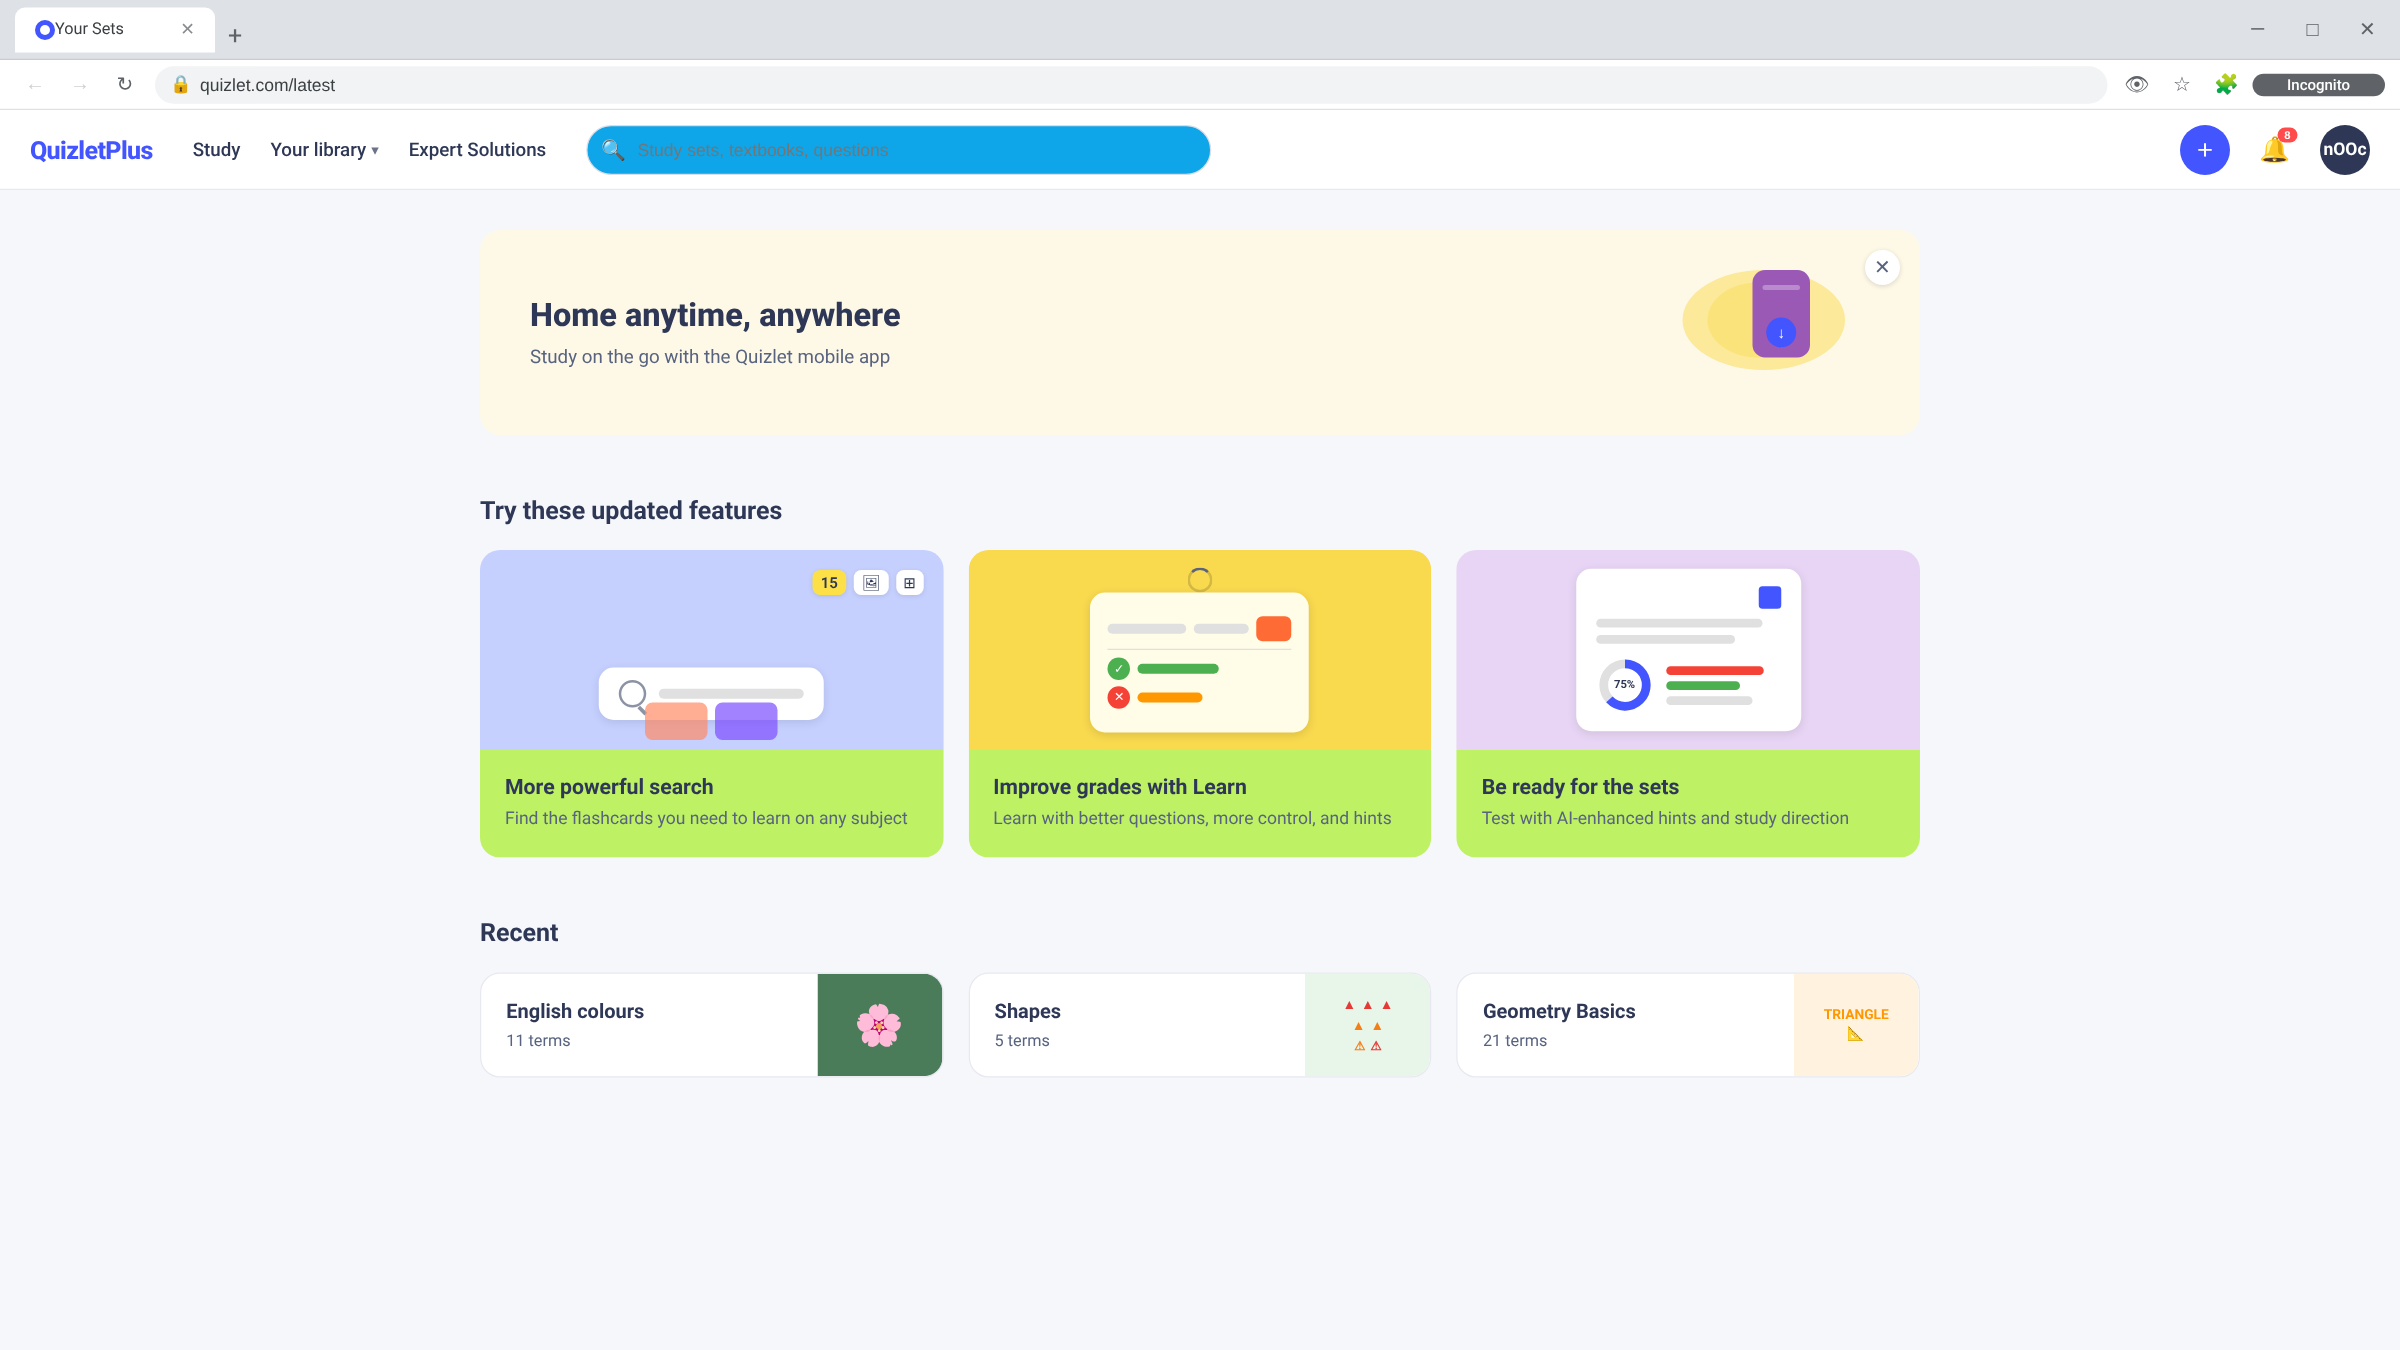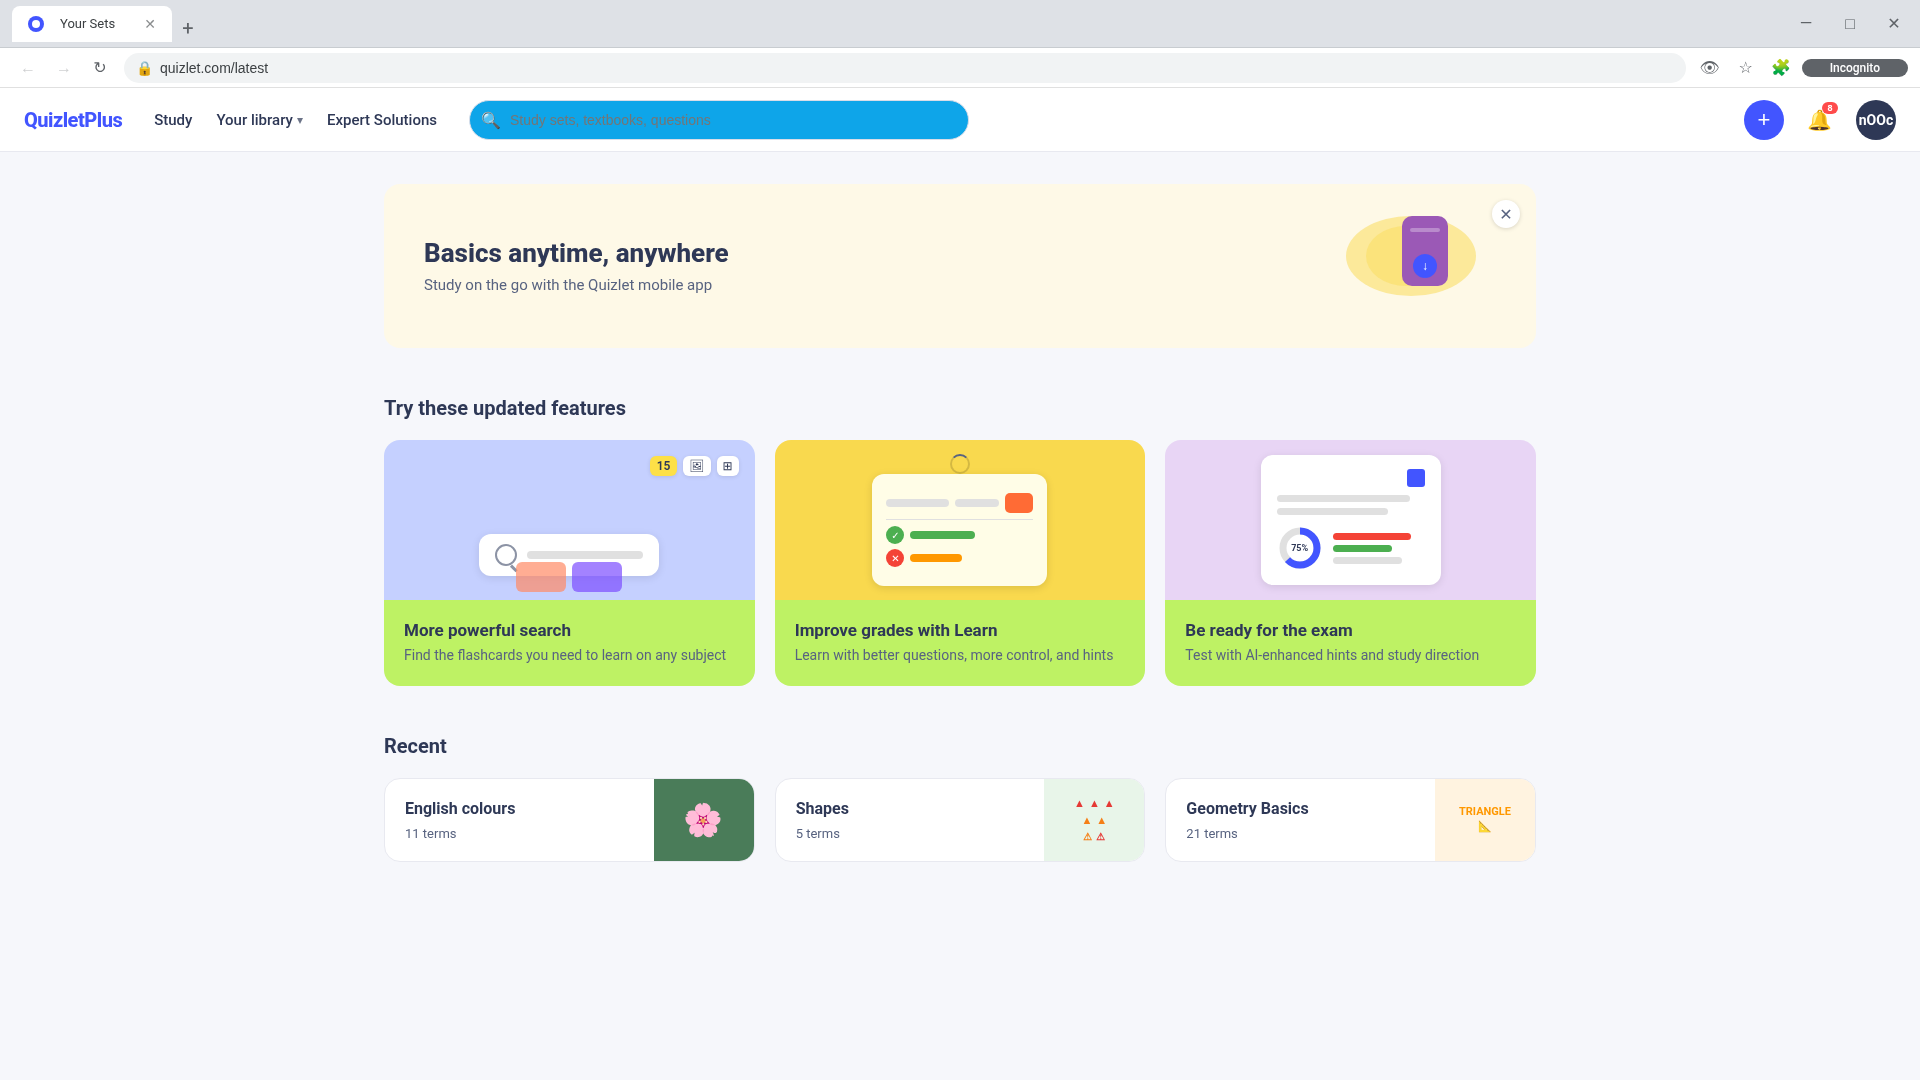--- a/index.html
+++ b/index.html
@@ -2,21 +2,21 @@
 <html><head>
   <meta charset="utf-8">
   <style>
     * { margin: 0; padding: 0; box-sizing: border-box; }
     body { font-family: -apple-system, BlinkMacSystemFont, 'Segoe UI', Roboto, sans-serif; background: #f6f7fb; color: #2e3856; }
 
     
     .browser-chrome { background: #dee1e6; height: 48px; display: flex; align-items: center; padding: 0 12px; gap: 8px; border-bottom: 1px solid #c8ccd0; }
     .browser-btn { width: 28px; height: 28px; border-radius: 50%; background: transparent; border: none; cursor: pointer; display: flex; align-items: center; justify-content: center; color: #5f6368; font-size: 16px; }
     .tab-bar { display: flex; align-items: flex-end; gap: 2px; flex: 1; }
-    .tab { background: #f1f3f4; border-radius: 8px 8px 0 0; padding: 6px 16px; display: flex; align-items: center; gap: 16px; min-width: 160px; height: 36px; cursor: pointer; font-size: 13px; color: #3c4043; }
+    .tab { background: #f1f3f4; border-radius: 8px 8px 0 0; padding: 6px 16px; display: flex; align-items: center; gap: 0; min-width: 160px; height: 36px; cursor: pointer; font-size: 13px; color: #3c4043; }
     .tab.active { background: #ffffff; }
     .tab-favicon { width: 16px; height: 16px; border-radius: 50%; background: #4255ff; display: flex; align-items: center; justify-content: center; }
     .tab-favicon svg { width: 10px; height: 10px; }
     .tab-close { margin-left: auto; opacity: 0.6; font-size: 14px; }
     .new-tab-btn { width: 28px; height: 28px; display: flex; align-items: center; justify-content: center; border-radius: 50%; cursor: pointer; font-size: 20px; color: #5f6368; }
     .address-bar-row { background: #ffffff; height: 40px; display: flex; align-items: center; padding: 0 12px; gap: 8px; border-bottom: 1px solid #e0e0e0; }
     .nav-buttons { display: flex; gap: 4px; align-items: center; }
     .nav-btn { width: 32px; height: 32px; border-radius: 50%; border: none; background: transparent; cursor: pointer; display: flex; align-items: center; justify-content: center; color: #5f6368; font-size: 16px; }
     .nav-btn.disabled { opacity: 0.3; cursor: default; }
     .address-input { flex: 1; background: #f1f3f4; border-radius: 15px; height: 30px; padding: 0 36px; font-size: 14px; border: none; outline: none; color: #3c4043; width: 100%; }
@@ -145,21 +145,21 @@
       <span class="notif-badge">8</span>
     </button>
     <div class="avatar">nOOc</div>
   </div>
 </header>
 
 <main class="main-content">
 
   <div class="banner">
     <div class="banner-text">
-      <h2>Basics anytime, anywhere</h2>
+      <h2>Home anytime, anywhere</h2>
       <p>Study on the go with the Quizlet mobile app</p>
     </div>
     <button class="banner-close">✕</button>
     <div class="banner-illustration">
       <div style="position:relative; width:140px; height:90px;">
 
         <div style="position:absolute; right:0; top:0; width:130px; height:80px; background:#f9d94e; border-radius:50%; opacity:0.5;"></div>
 
         <div style="position:absolute; right:30px; top:10px; width:80px; height:60px; background:#f9d94e; border-radius:50%; opacity:0.4;"></div>
 
@@ -253,21 +253,21 @@
             </div>
             <div style="flex:1; display:flex; flex-direction:column; gap:5px;">
               <div style="height:7px; background:#f44336; border-radius:4px; width:85%;"></div>
               <div style="height:7px; background:#4caf50; border-radius:4px; width:65%;"></div>
               <div style="height:7px; background:#e0e0e0; border-radius:4px; width:75%;"></div>
             </div>
           </div>
         </div>
       </div>
       <div class="feature-card-body">
-        <div class="feature-card-title">Be ready for the exam</div>
+        <div class="feature-card-title">Be ready for the sets</div>
         <div class="feature-card-desc">Test with AI-enhanced hints and study direction</div>
       </div>
     </div>
 
   </div>
 
   <h2 class="section-title">Recent</h2>
   <div class="recent-grid">
 
     <div class="recent-card">

